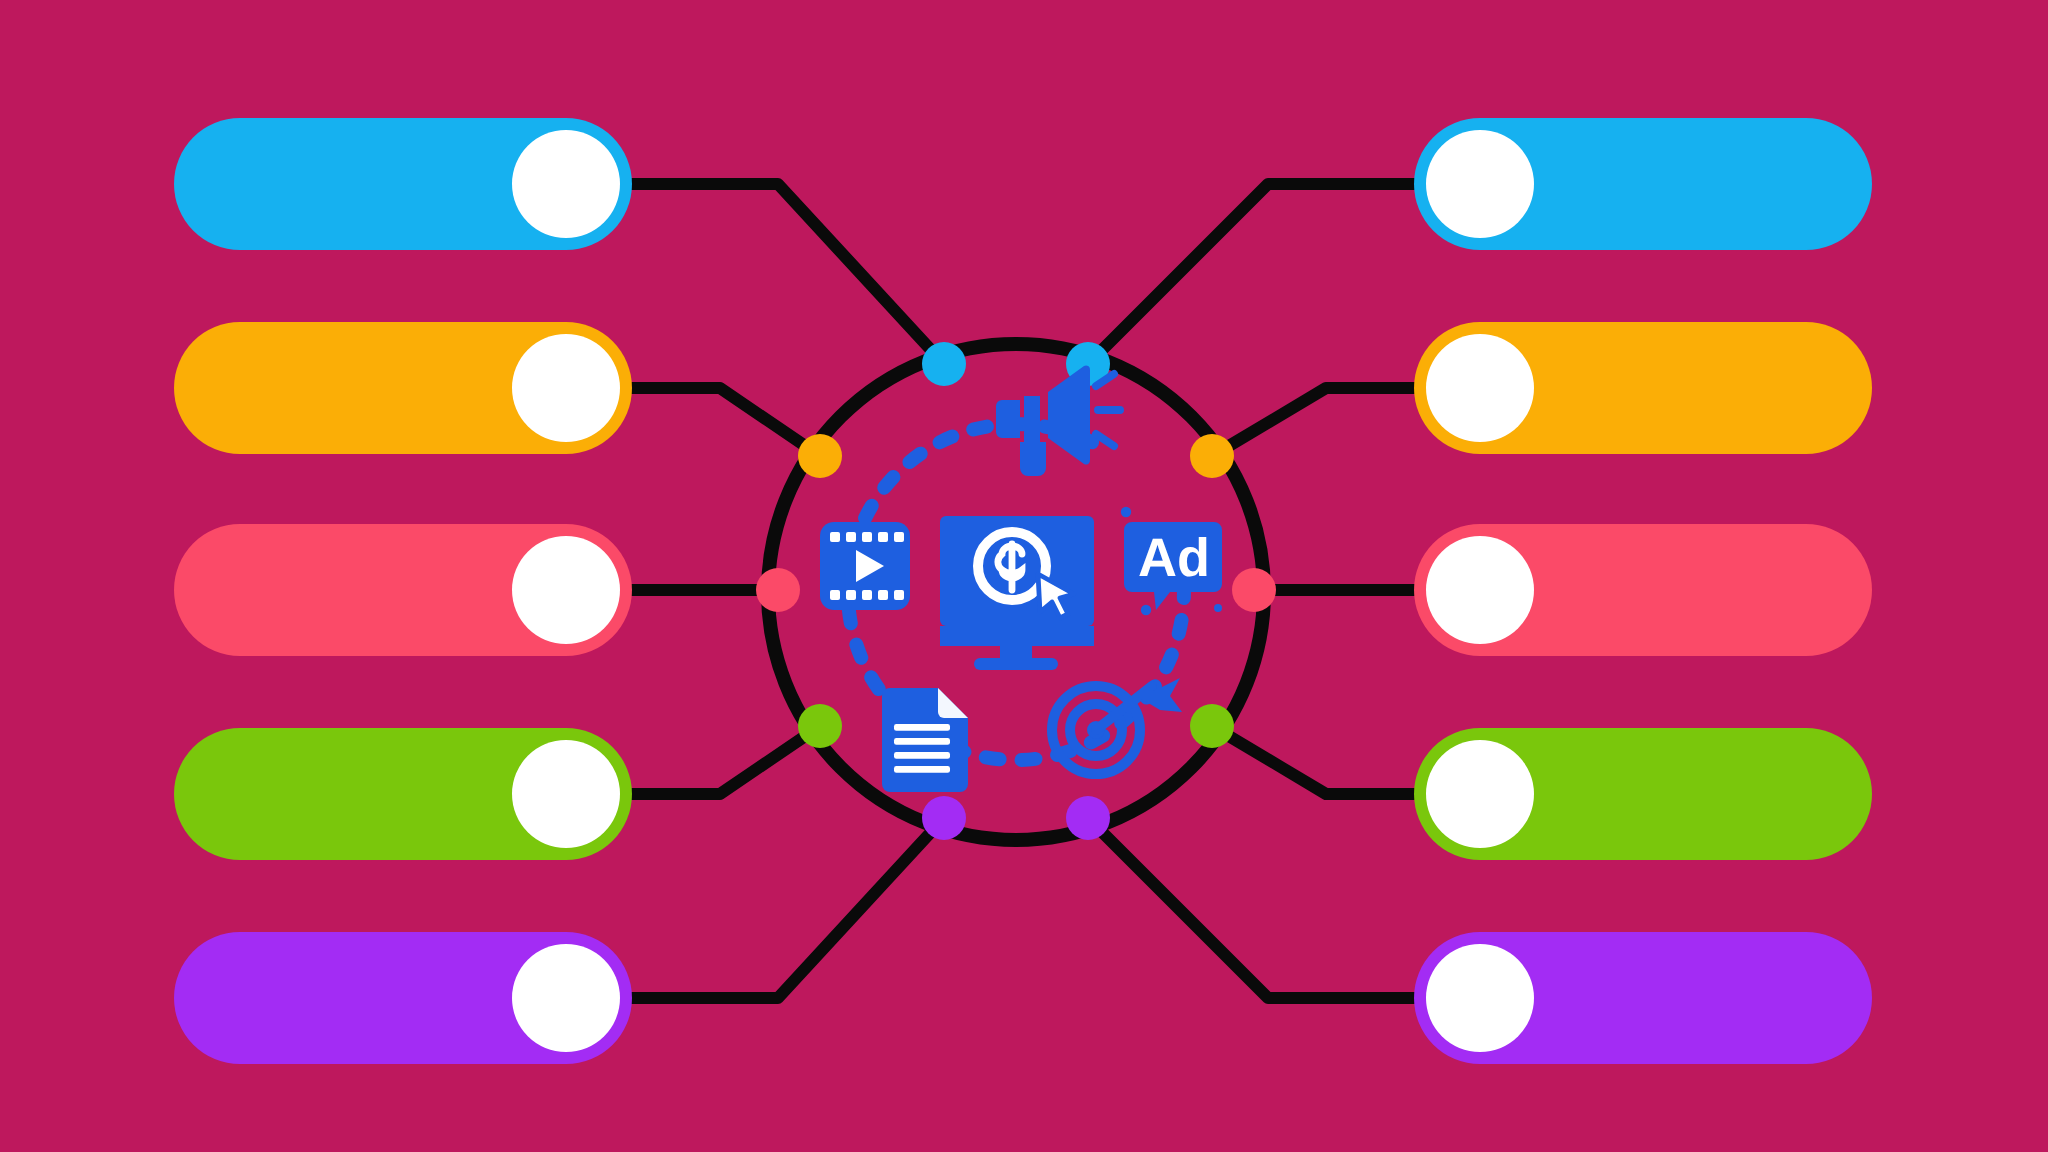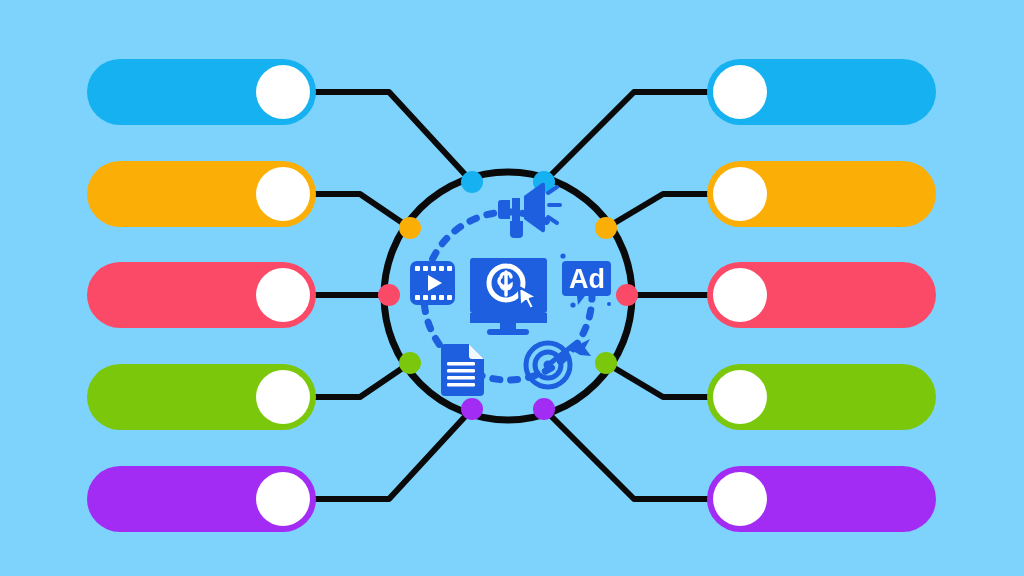--- a/index.html
+++ b/index.html
@@ -8,21 +8,21 @@
     padding: 0;
     background: #ffffff;
   }
   body {
     font-family: "Liberation Sans", sans-serif;
   }
   #stage {
     position: relative;
     width: 1024px;
     height: 576px;
-    background: #7dd3fc;
+    background: #be185d;
     overflow: hidden;
   }
   #diagram-svg {
     position: absolute;
     top: 0;
     left: 0;
     width: 1024px;
     height: 576px;
     display: block;
   }

